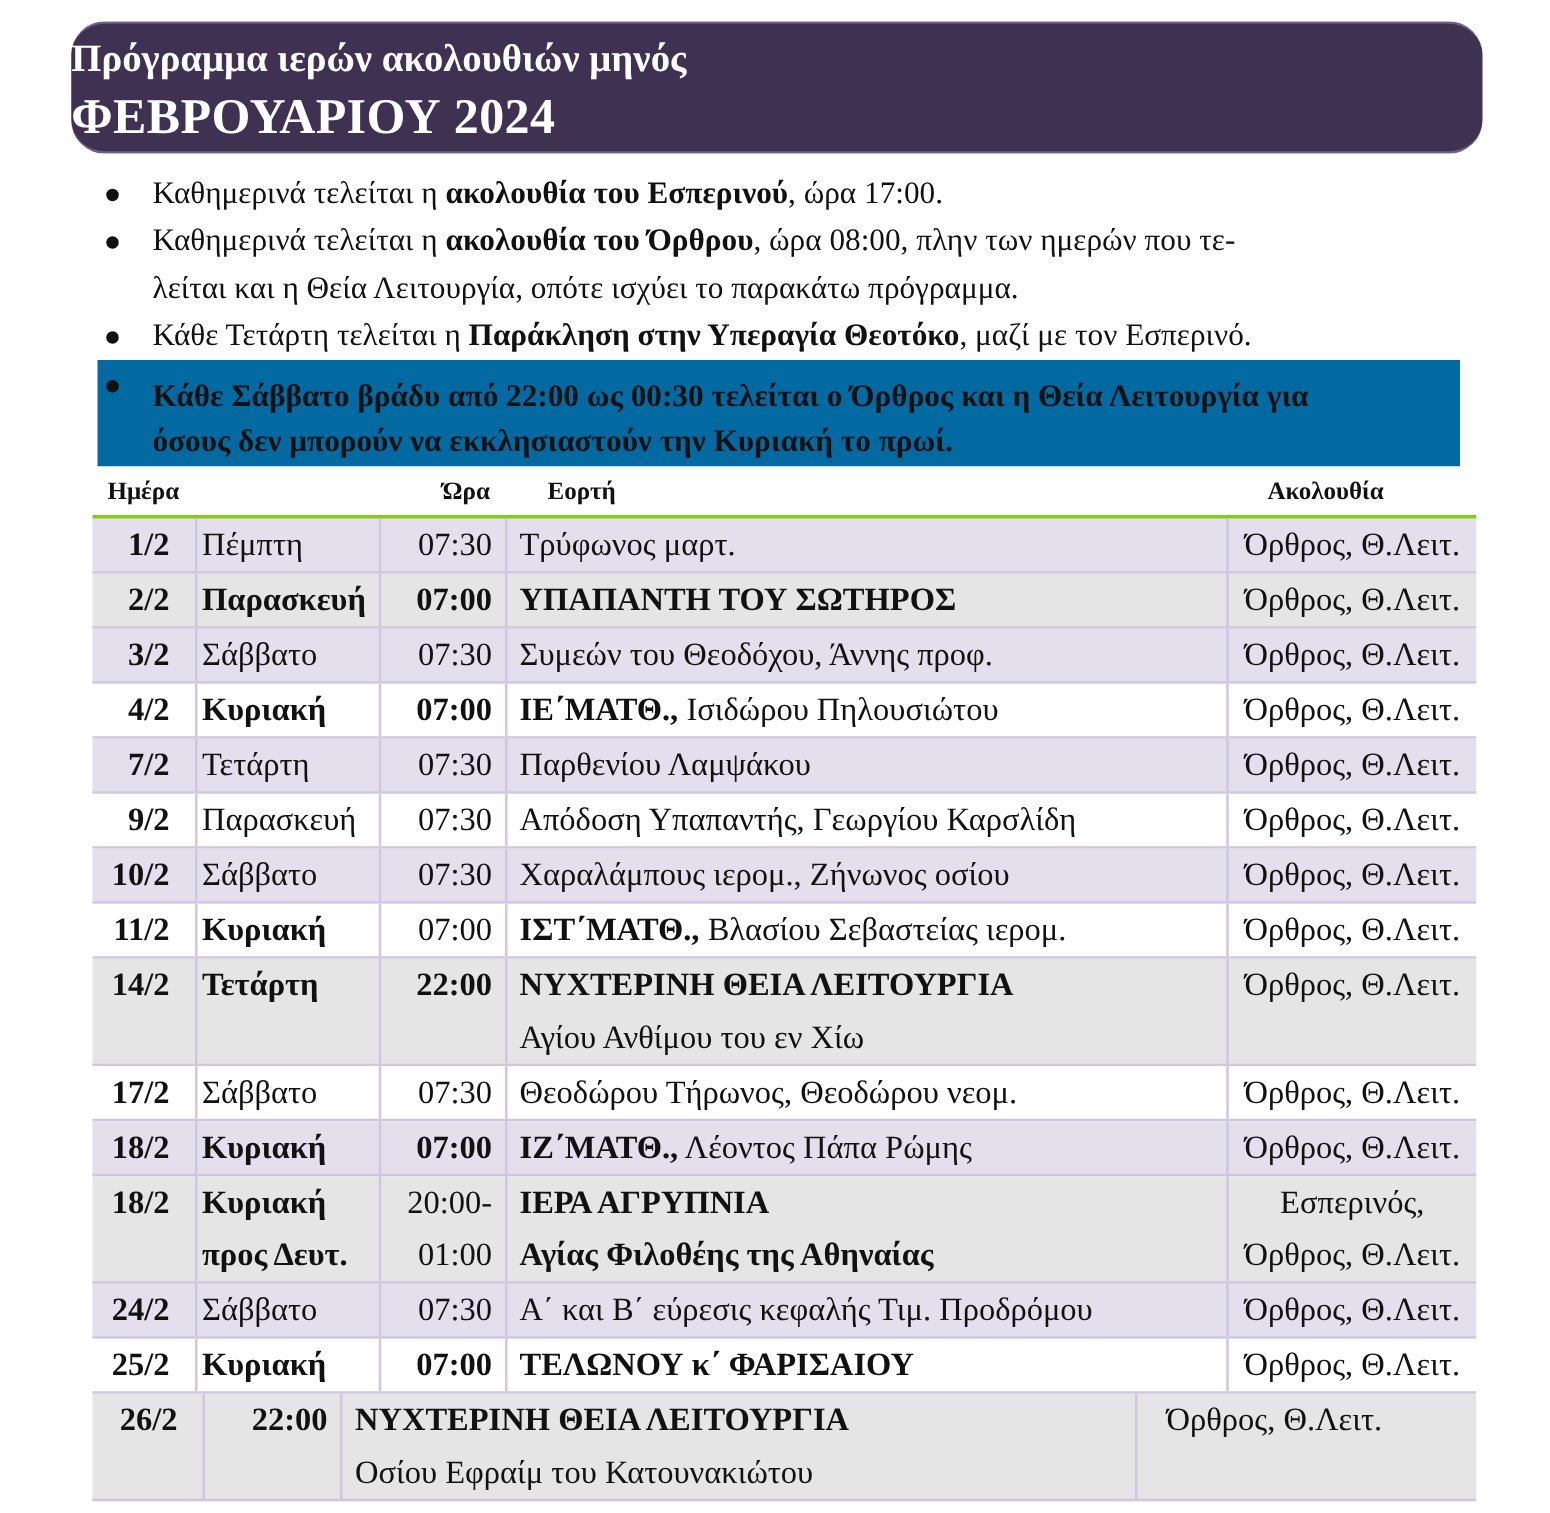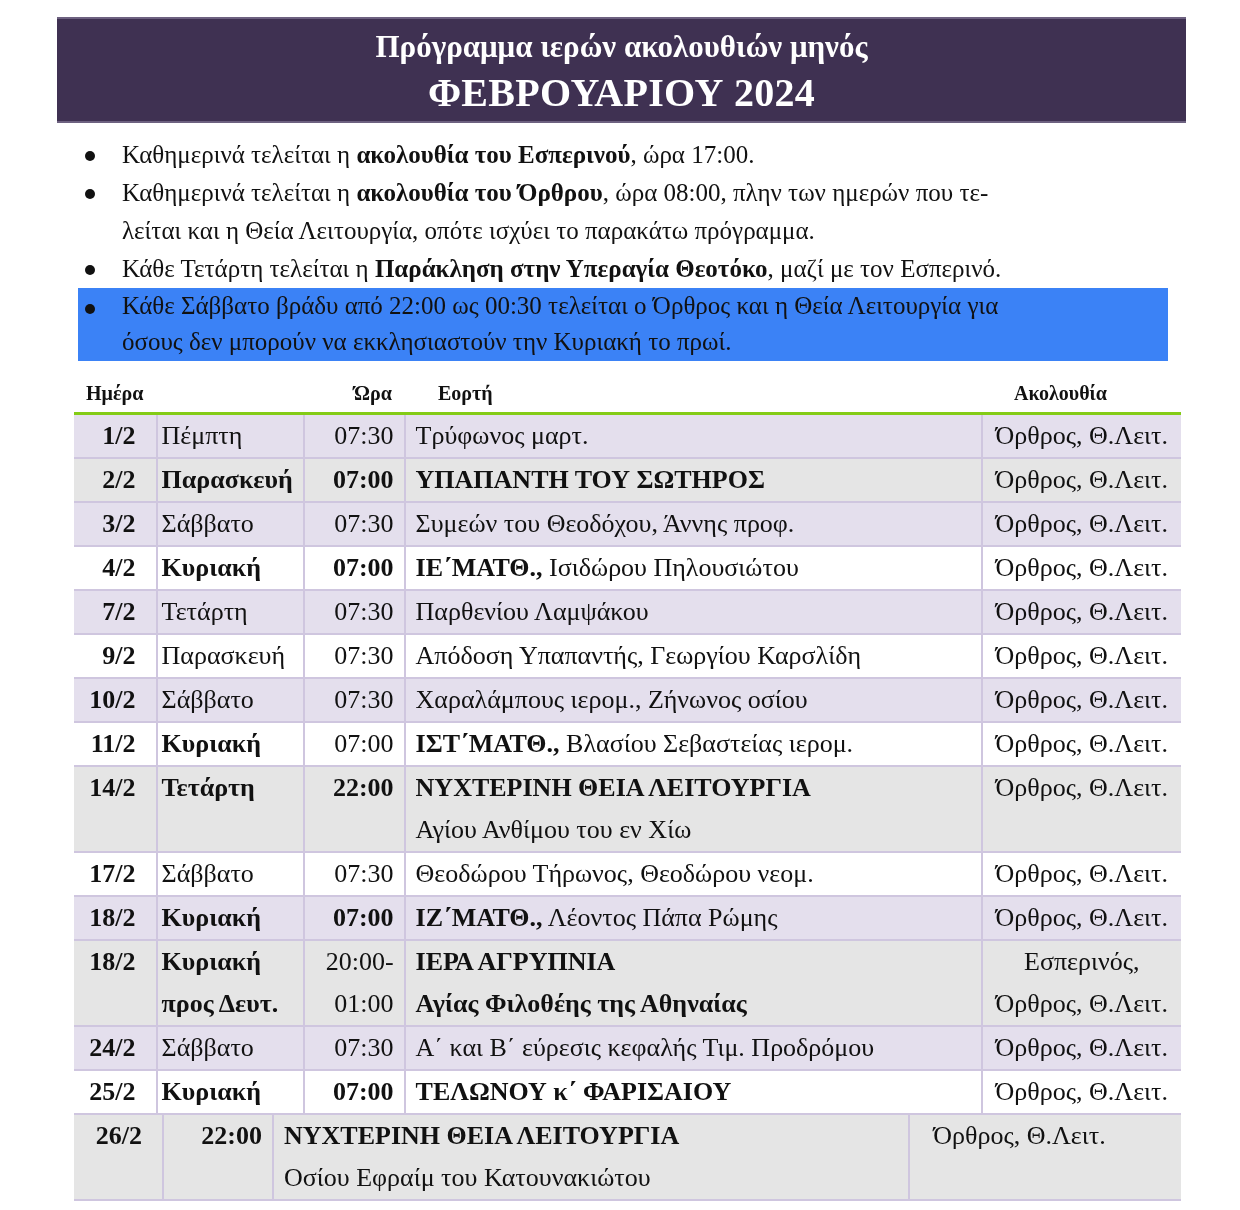--- a/index.html
+++ b/index.html
@@ -5,34 +5,35 @@
     html, body { margin: 0; padding: 0; background: #ffffff; }
     body {
       width: 1240px; height: 1210px; position: relative; overflow: hidden;
       font-family: "Liberation Serif", "DejaVu Serif", serif;
       color: #111111;
     }
     .header {
       position: absolute; left: 57px; top: 17px; width: 1129px; height: 106px;
       background: #3f3152;
       border-top: 2px solid #6d6180; border-bottom: 2px solid #6d6180;
-      color: #ffffff; text-align: center; font-weight: bold;
+      color: #ffffff; font-weight: bold;
       box-sizing: border-box;
+      border-radius: 27px;
     }
     .header .t1 { font-size: 31px; line-height: 34px; margin-top: 11px; }
     .header .t2 { font-size: 40px; line-height: 34px; margin-top: 12px; letter-spacing: 0.3px; }
 
     .notes { position: absolute; left: 78px; top: 136px; width: 1090px; }
     .note { position: relative; font-size: 25px; line-height: 38px; padding-left: 44px; }
     .note .bullet {
       position: absolute; left: 7px; top: 15px; width: 10px; height: 10px;
       border-radius: 50%; background: #111;
     }
     .note b { font-weight: bold; }
-    .note.hl { background: #3b82f6; font-weight: normal; line-height: 36px; padding-top: 0; padding-bottom: 1px; }
+    .note.hl { background: #0369a1; font-weight: bold; line-height: 36px; padding-top: 12px; padding-bottom: 1px; }
     .note.hl .bullet { top: 16px; }
     .thead { height: 32px; position: relative; font-weight: bold; font-size: 20px; }
     .thead span { position: absolute; top: 4px; text-align: right; }
     .rows { position: absolute; left: 74px; top: 412px; width: 1107px; border-top: 3px solid #84cc16; }
     .row { display: flex; border-bottom: 2px solid #cfc6df; font-size: 26px; }
     .row.lav { background: #e4dfed; }
     .row.wht { background: #ffffff; }
     .row.pch { background: #e5e5e5; }
     .c { box-sizing: border-box; border-right: 2px solid #cfc6df; line-height: 42px; }
     .c:last-child { border-right: none; }

